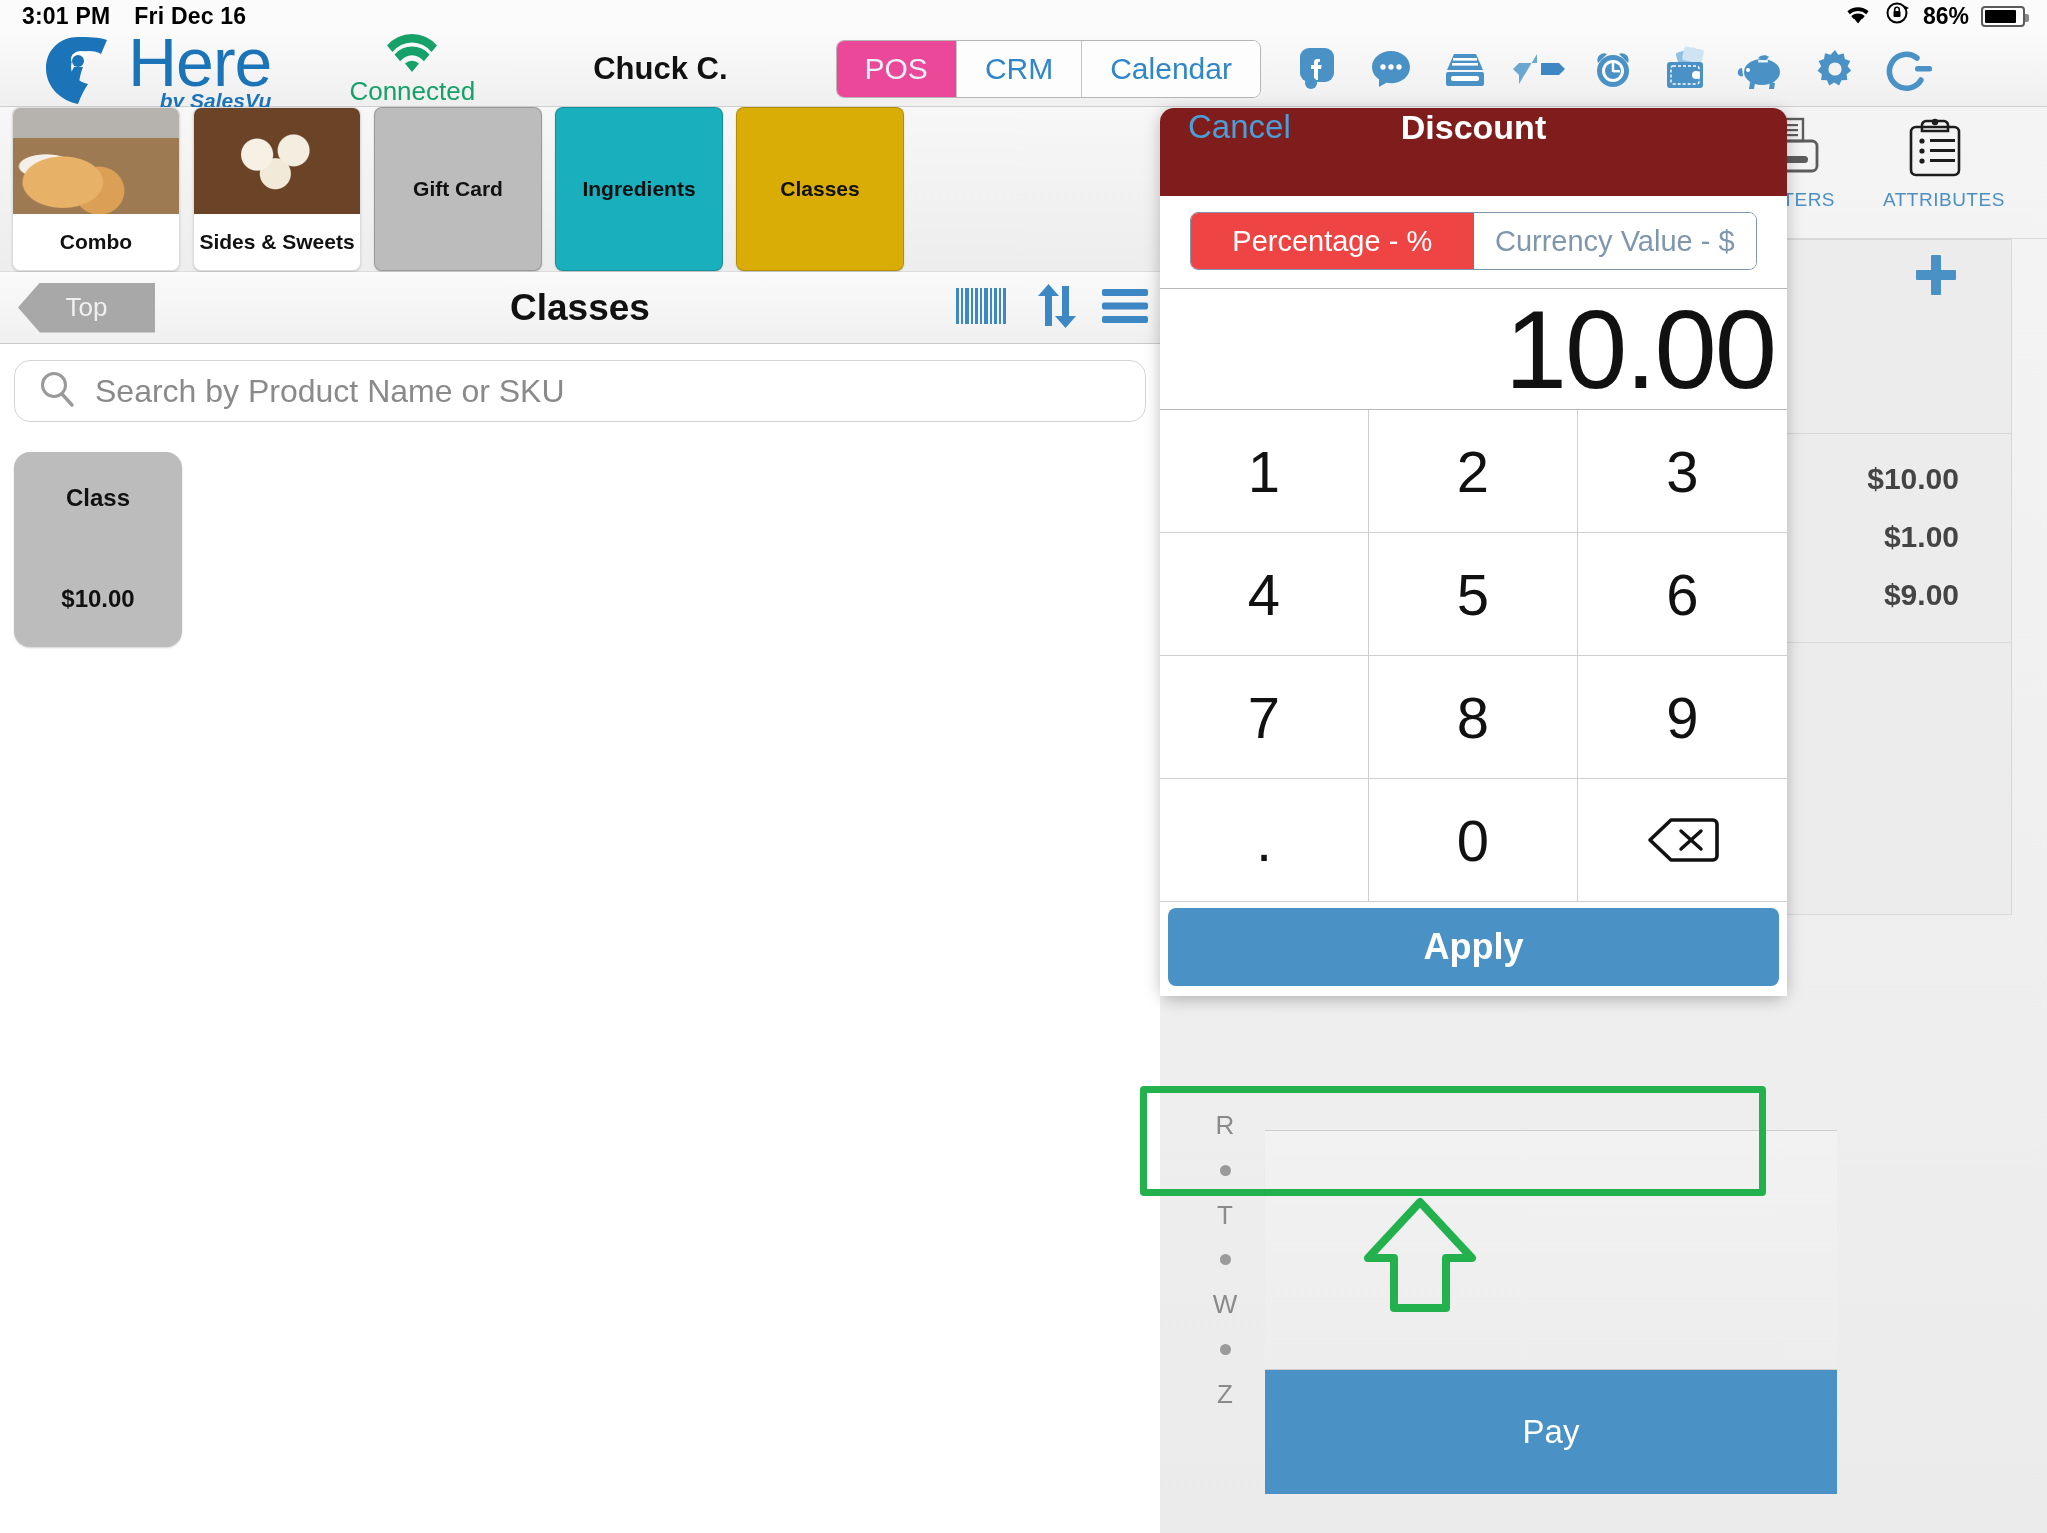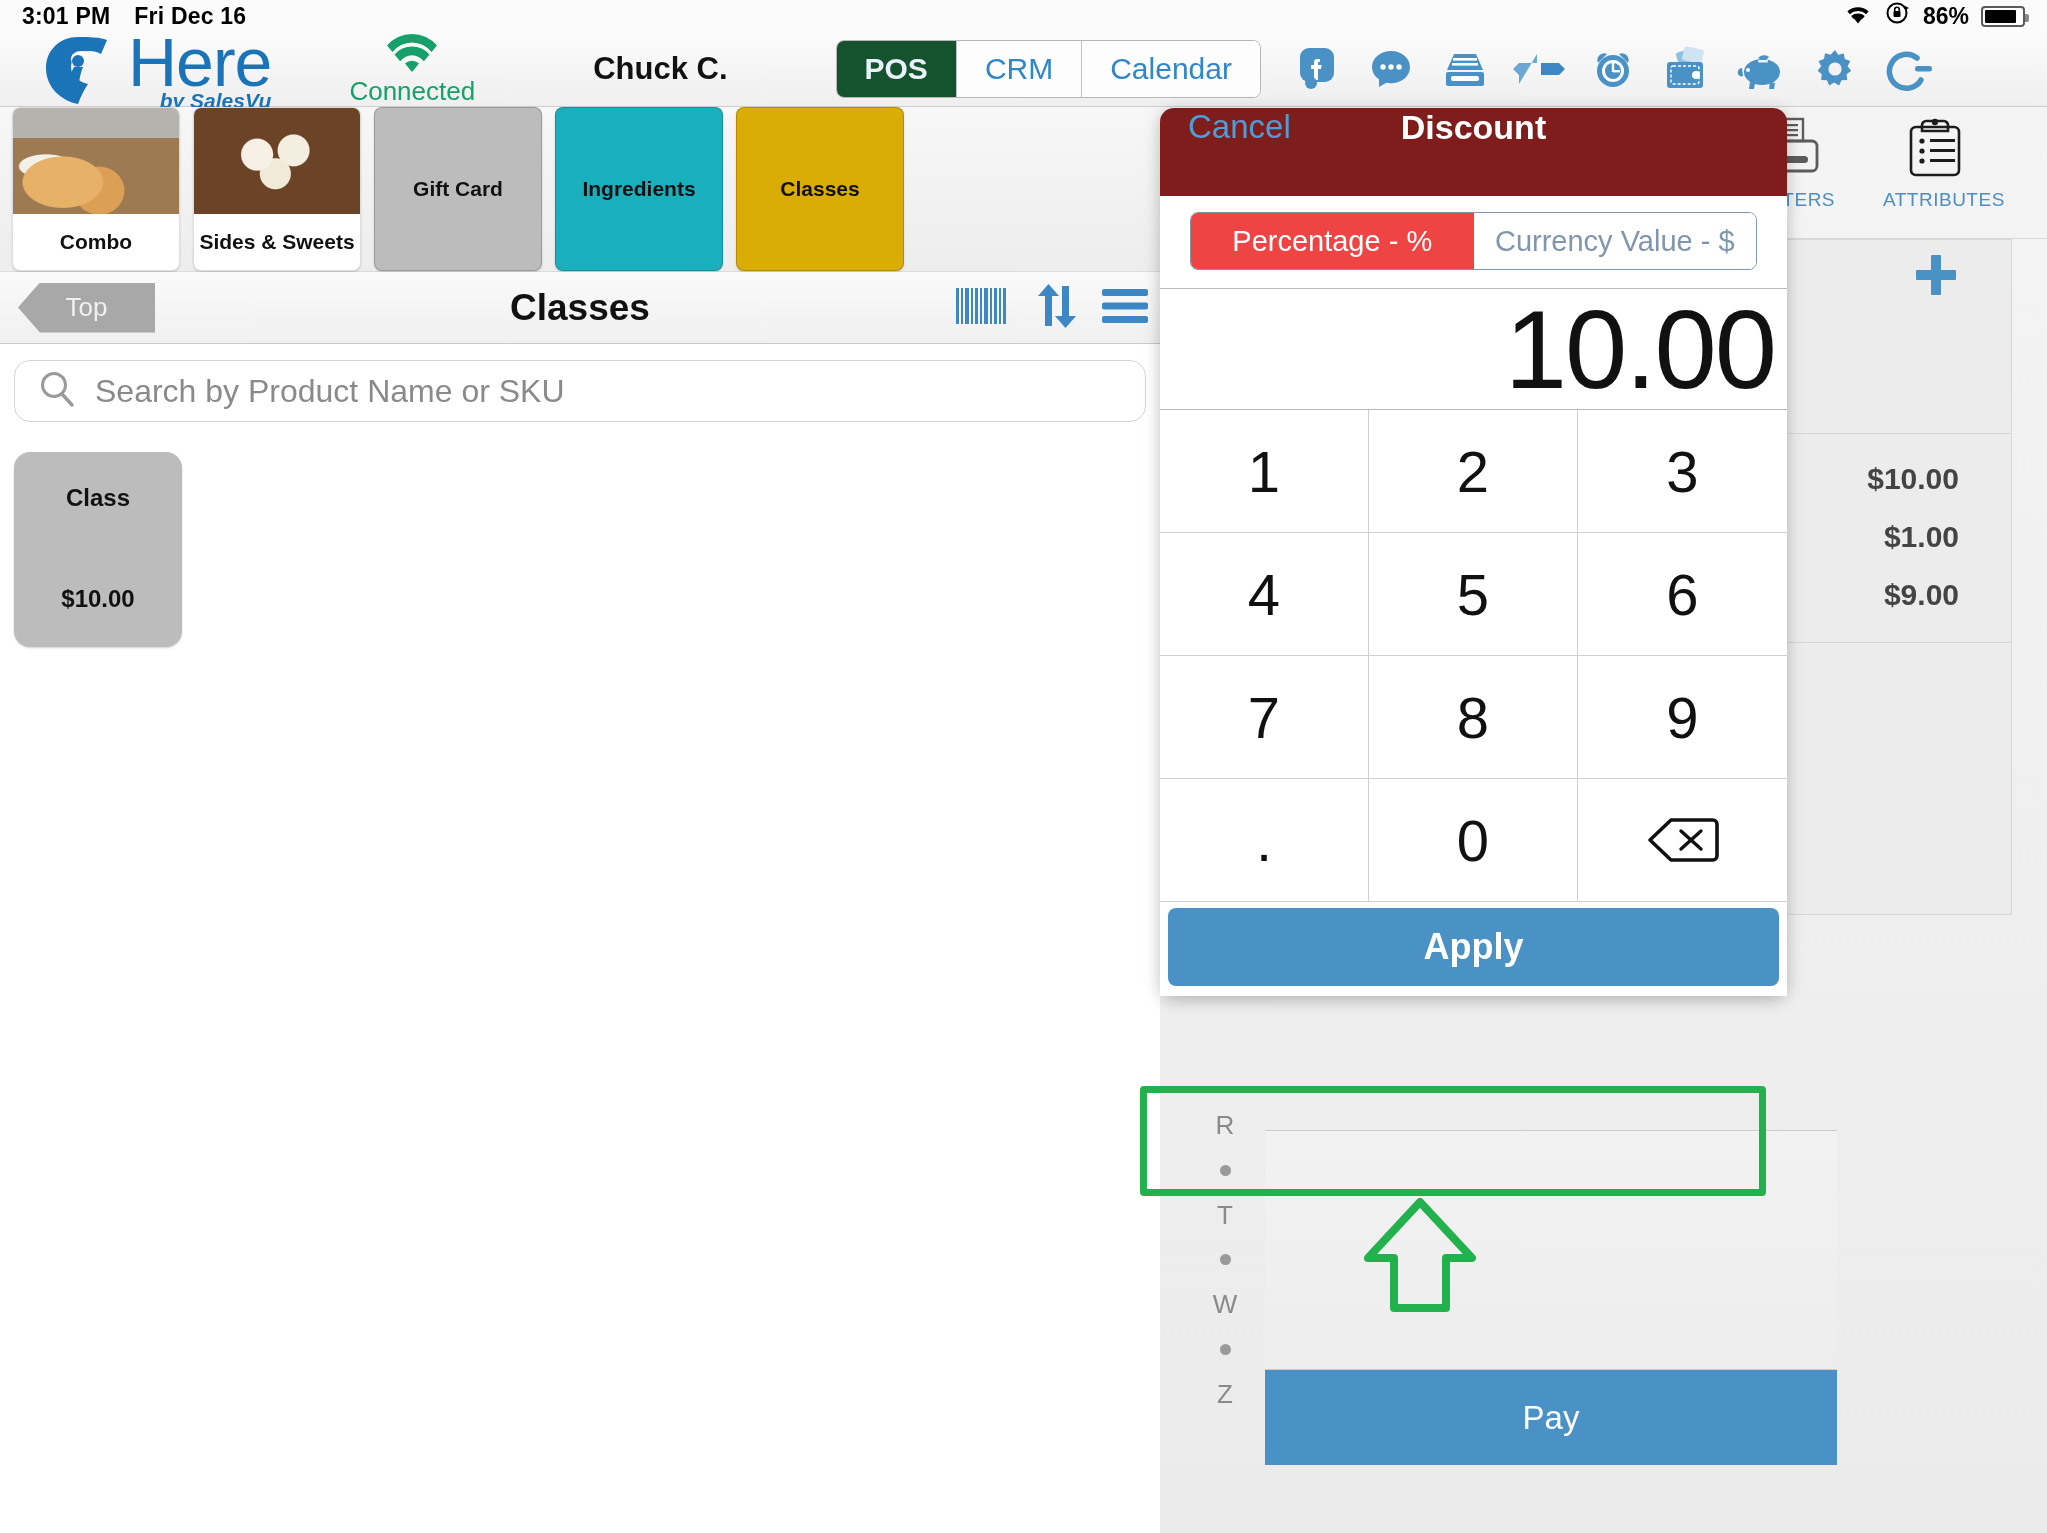--- a/index.html
+++ b/index.html
@@ -54,21 +54,21 @@
     margin-left: 108px; display:flex; height: 58px;
     border: 1px solid #b6b6b6; border-radius: 8px; overflow: hidden;
     background:#fdfdfd;
   }
   .seg {
     display:flex; align-items:center; justify-content:center;
     padding: 0 28px; font-size: 30px; color: #2f86c8;
     border-right: 1px solid #c4c4c4; background: #fdfdfd;
   }
   .seg:last-child { border-right: none; }
-  .seg.active { background: #14532d; color: #e9f2f9; font-weight: bold; }
+  .seg.active { background: #ec4899; color: #e9f2f9; }
 
   .topicons { margin-left: 30px; display:flex; align-items:center; gap: 22px; }
   .topicons .ti { width: 52px; height: 52px; display:flex; align-items:center; justify-content:center; }
 
   
   .catrow {
     position:absolute; top:107px; left:0; width:1160px; height: 165px;
     background: linear-gradient(#f7f7f7,#ededed);
     display:flex; align-items:center; gap: 13px; padding-left: 12px;
     border-bottom: 1px solid #dcdcdc;
@@ -182,21 +182,21 @@
     font-size: 26px; color:#8a8a8a;
   }
   .alpha .dot { width: 11px; height: 11px; border-radius:50%; background:#9a9a9a; }
 
   .cart-bottom {
     position:absolute; left: 1265px; top: 1130px; width: 572px; height: 240px;
     background: linear-gradient(#f2f2f2,#ededed);
     border-top:1px solid #cdcdcd; border-bottom:1px solid #cdcdcd;
   }
   .paybtn {
-    position:absolute; left: 1265px; top: 1370px; width: 572px; height: 95px;
+    position:absolute; left: 1265px; top: 1370px; width: 572px; height: 124px;
     background:#4a92c6; color:#fff; font-size: 33px;
     display:flex; align-items:center; justify-content:center;
   }
 
   
   .modal {
     position:absolute; top: 108px; left: 1160px; width: 627px;
     border-radius: 14px; overflow: visible; z-index: 40;
     box-shadow: 0 4px 16px rgba(0,0,0,.25);
   }

